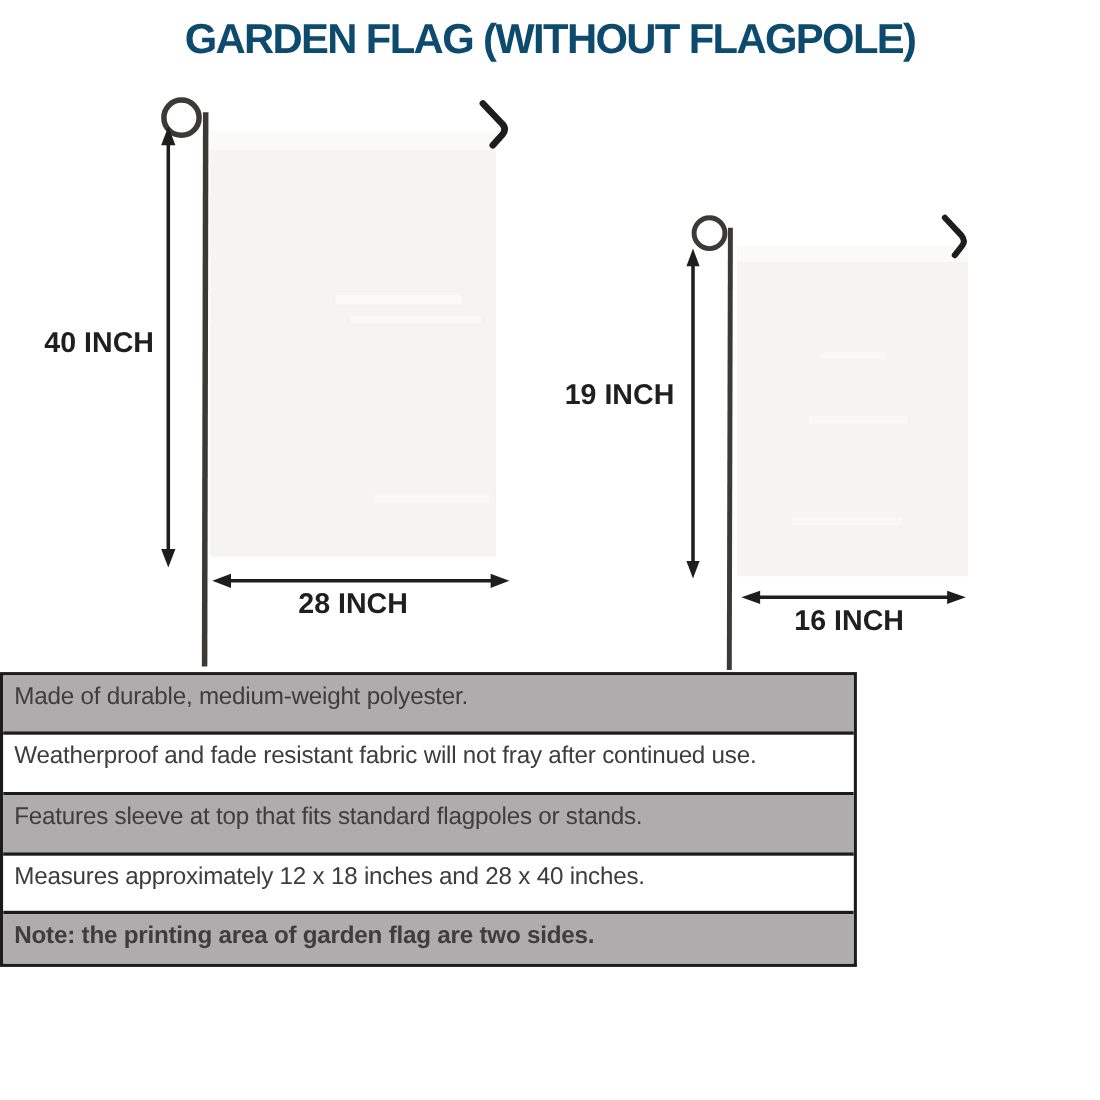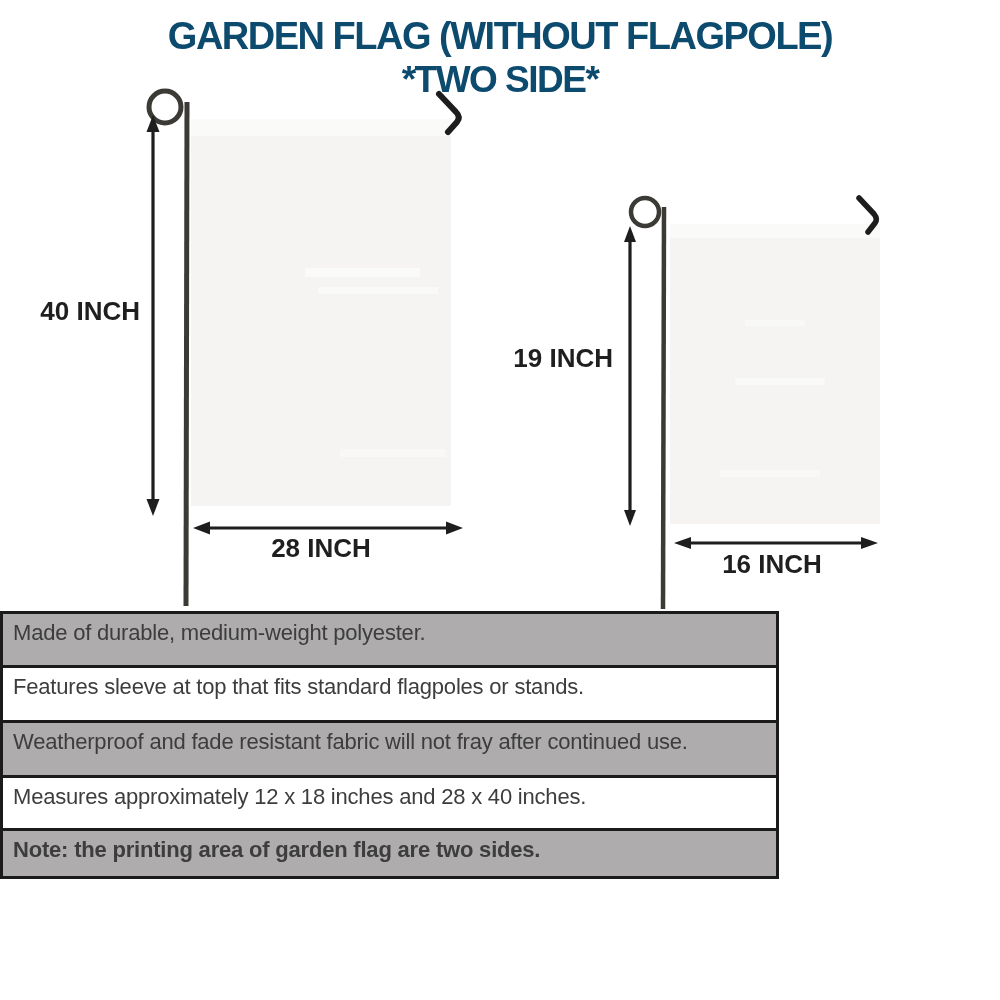--- a/index.html
+++ b/index.html
@@ -94,27 +94,26 @@
     <g fill="#1e1e1e" stroke="none">
       <line x1="687" y1="543" x2="865" y2="543" stroke="#1e1e1e" stroke-width="3.2"></line>
       <polygon points="674,543 691,537 691,549"></polygon>
       <polygon points="878,543 861,537 861,549"></polygon>
     </g>
   </g>
 </svg>
 
 <div class="title-block">
   <div>GARDEN FLAG (WITHOUT FLAGPOLE)</div>
-  <div class="title-line2">*TWO SIDE*</div>
 </div>
 
 <div class="dim-label dim-40">40 INCH</div>
 <div class="dim-label dim-28">28 INCH</div>
 <div class="dim-label dim-18">19 INCH</div>
 <div class="dim-label dim-12">16 INCH</div>
 
 <div class="features-panel">
   <div class="feature-row row-1">Made of durable, medium-weight polyester.</div>
+  <div class="feature-row row-2">Weatherproof and fade resistant fabric will not fray after continued use.</div>
   <div class="feature-row row-3">Features sleeve at top that fits standard flagpoles or stands.</div>
-  <div class="feature-row row-2">Weatherproof and fade resistant fabric will not fray after continued use.</div>
   <div class="feature-row row-4">Measures approximately 12 x 18 inches and 28 x 40 inches.</div>
   <div class="feature-row row-5">Note: the printing area of garden flag are two sides.</div>
 </div>
 
 </body></html>

